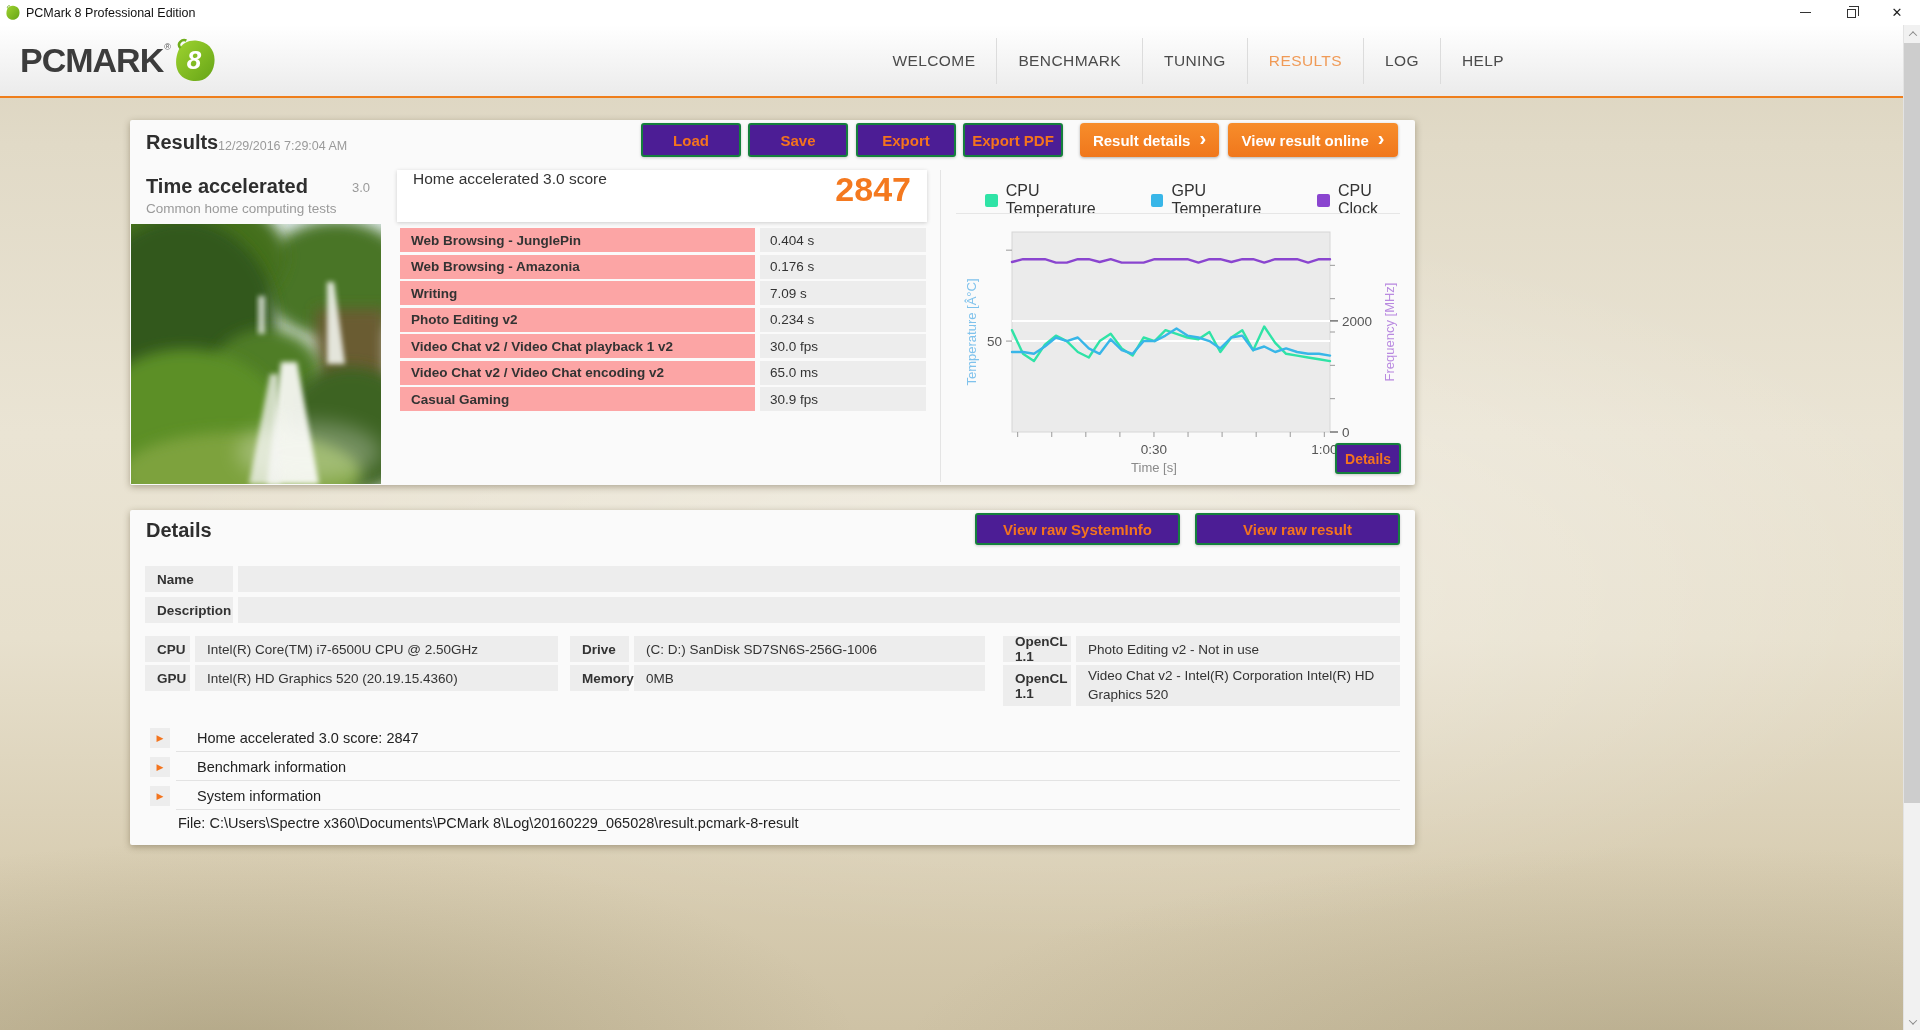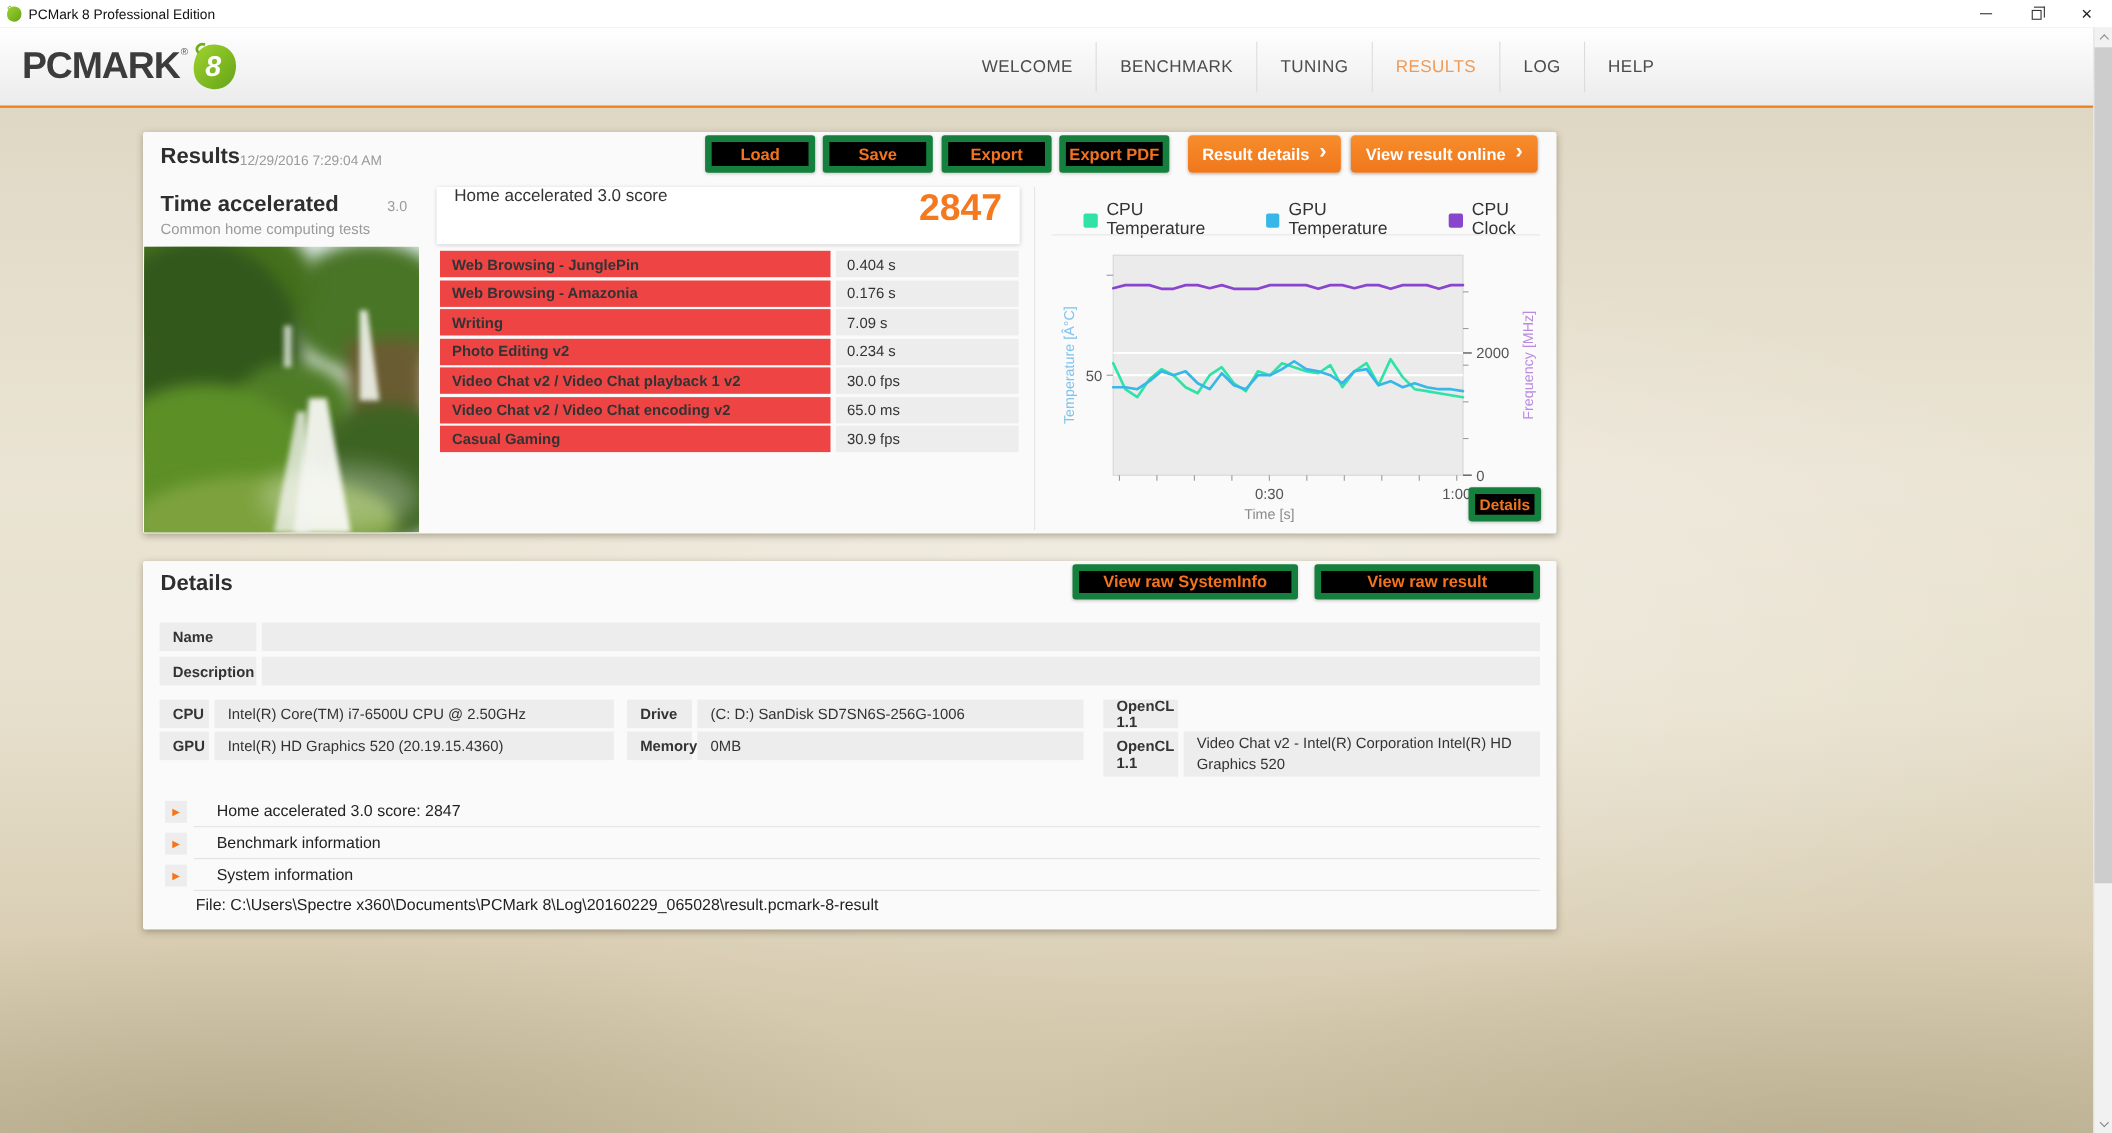--- a/index.html
+++ b/index.html
@@ -37,36 +37,36 @@
   .nav-item.active{color:#f09a56;}
   .nav-sep{width:1px;height:46px;background:#dcdcdc;}
   
   .card{position:absolute;background:#fafafa;border-radius:2px;box-shadow:0 2px 7px rgba(70,58,30,.38);}
   .card-results{left:130px;top:120px;width:1285px;height:365px;}
   .card-details{left:130px;top:510px;width:1285px;height:335px;}
   .panel-title{position:absolute;font-size:20px;font-weight:bold;color:#2e2e2e;}
   .timestamp{position:absolute;font-size:12.5px;color:#9a9a9a;}
   
   .btn{position:absolute;display:flex;align-items:center;justify-content:center;border-radius:3px;font-size:15px;font-weight:bold;cursor:pointer;}
-  .btn-white{background:#000000;border:6px solid #15803d;color:#f4741d;box-shadow:0 1px 3px rgba(0,0,0,.2);}
+  .btn-white{background:#4c1d95;border:2px solid #15803d;color:#f4741d;box-shadow:0 1px 3px rgba(0,0,0,.2);}
   .btn-orange{background:linear-gradient(#f78d2b,#f0771c);color:#fff;box-shadow:0 1px 3px rgba(0,0,0,.3);border-radius:4px;}
   .btn-orange .chev{font-size:20px;font-weight:bold;margin-left:9px;margin-top:-3px;}
   
   .test-title{position:absolute;left:16px;top:55px;font-size:20px;font-weight:bold;color:#2e2e2e;}
   .test-version{position:absolute;left:222px;top:60px;font-size:13px;color:#9a9a9a;}
   .test-subtitle{position:absolute;left:16px;top:81px;font-size:13.5px;color:#9a9a9a;}
   .test-image{position:absolute;left:1px;top:104px;width:250px;height:260px;overflow:hidden;}
   
   .score-box{position:absolute;left:267px;top:50px;width:530px;height:52px;background:#fff;box-shadow:0 1px 4px rgba(0,0,0,.18);display:flex;}
   .score-label{font-size:15.5px;color:#333;margin-left:16px;}
   .score-value{margin-left:auto;margin-right:16px;font-size:34px;font-weight:bold;color:#f4791f;}
   
   .metrics{position:absolute;left:270px;top:108px;width:526px;display:flex;flex-direction:column;gap:2.5px;}
   .metric-row{display:flex;gap:5px;height:24px;}
-  .metric-name{width:355px;background:#ef4444;display:flex;align-items:center;padding-left:11px;font-size:13.5px;font-weight:bold;color:#333;}
+  .metric-name{width:355px;background:#fca5a5;display:flex;align-items:center;padding-left:11px;font-size:13.5px;font-weight:bold;color:#333;}
   .metric-value{flex:1;background:#ededed;display:flex;align-items:center;padding-left:10px;font-size:13.5px;color:#333;}
   .vdivider{position:absolute;left:810px;top:50px;width:1px;height:312px;background:#e4e4e4;}
   
   .legend{position:absolute;left:855px;top:62px;display:flex;gap:19px;}
   .legend-item{display:flex;align-items:center;gap:8px;font-size:16px;color:#333;}
   .legend-swatch{width:13px;height:13px;border-radius:2px;}
   .legend-rule{position:absolute;left:826px;top:93px;width:444px;height:1px;background:#e6e6e6;}
   .chart-wrap{position:absolute;left:820px;top:105px;width:460px;height:255px;}
   svg text{font-family:"Liberation Sans",sans-serif;}
   .details-btn{left:1205px;top:323px;width:66px;height:31px;font-size:14px;z-index:5;}
@@ -341,20 +341,21 @@
     <div class="dt-field-row" style="left:440px;top:126px;width:415px;">
       <div class="dt-cell dt-label" style="width:59px;">Drive</div>
       <div class="dt-cell dt-value" style="flex:1;">(C: D:) SanDisk SD7SN6S-256G-1006</div>
     </div>
     <div class="dt-field-row" style="left:440px;top:155px;width:415px;">
       <div class="dt-cell dt-label" style="width:59px;">Memory</div>
       <div class="dt-cell dt-value" style="flex:1;">0MB</div>
     </div>
     <div class="dt-field-row" style="left:873px;top:126px;width:397px;">
       <div class="dt-cell dt-label" style="width:68px;">OpenCL 1.1</div>
+      <div class="dt-cell dt-value" style="flex:1;">Photo Editing v2 - Not in use</div>
     </div>
     <div class="dt-field-row" style="left:873px;top:155px;width:397px;height:41px;">
       <div class="dt-cell dt-label" style="width:68px;height:41px;">OpenCL 1.1</div>
       <div class="dt-cell dt-value" style="flex:1;height:41px;line-height:1.35;padding-right:8px;">Video Chat v2 - Intel(R) Corporation Intel(R) HD Graphics 520</div>
     </div>
 
     <div class="expanders">
         <div class="exp-row">
           <span class="exp-icon">▶</span>
           <span class="exp-label">Home accelerated 3.0 score: 2847</span>

